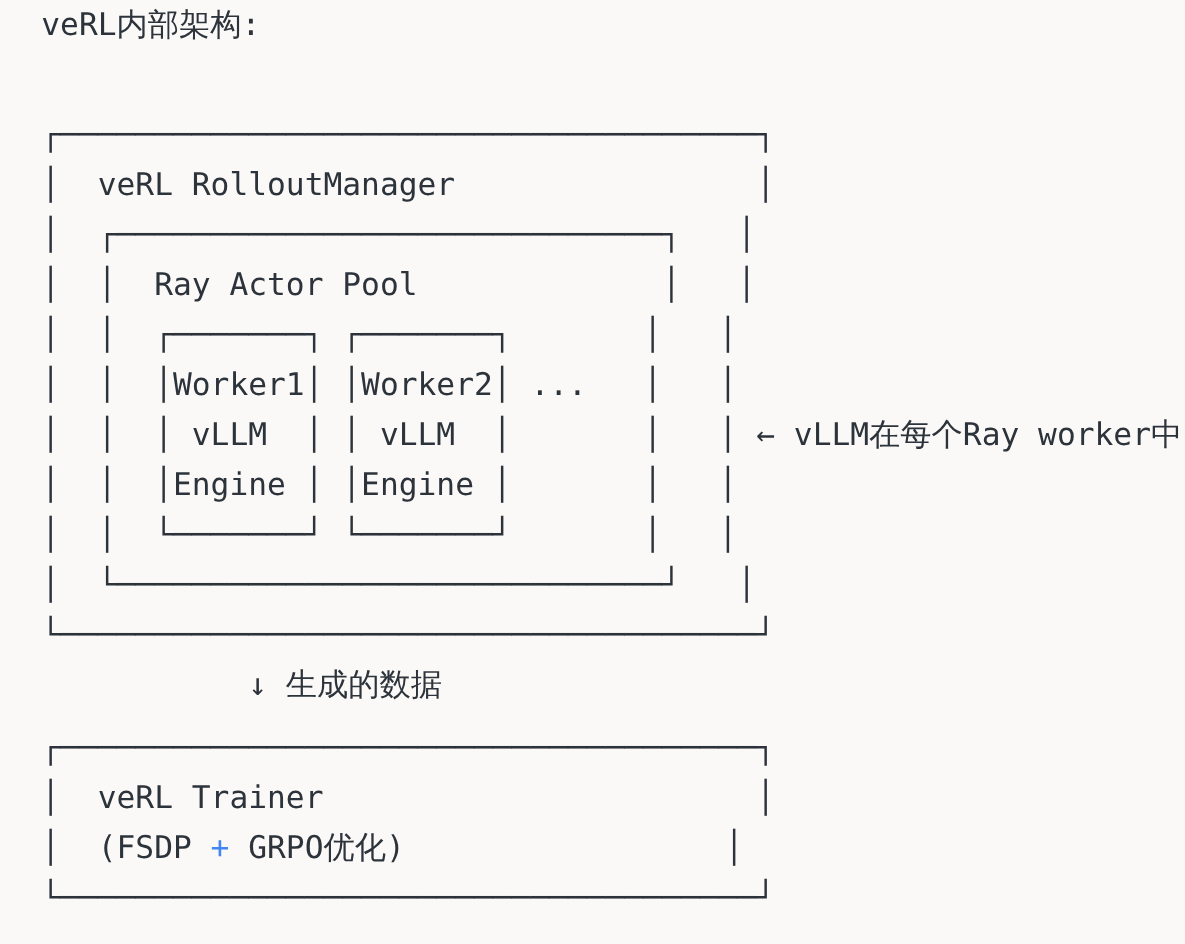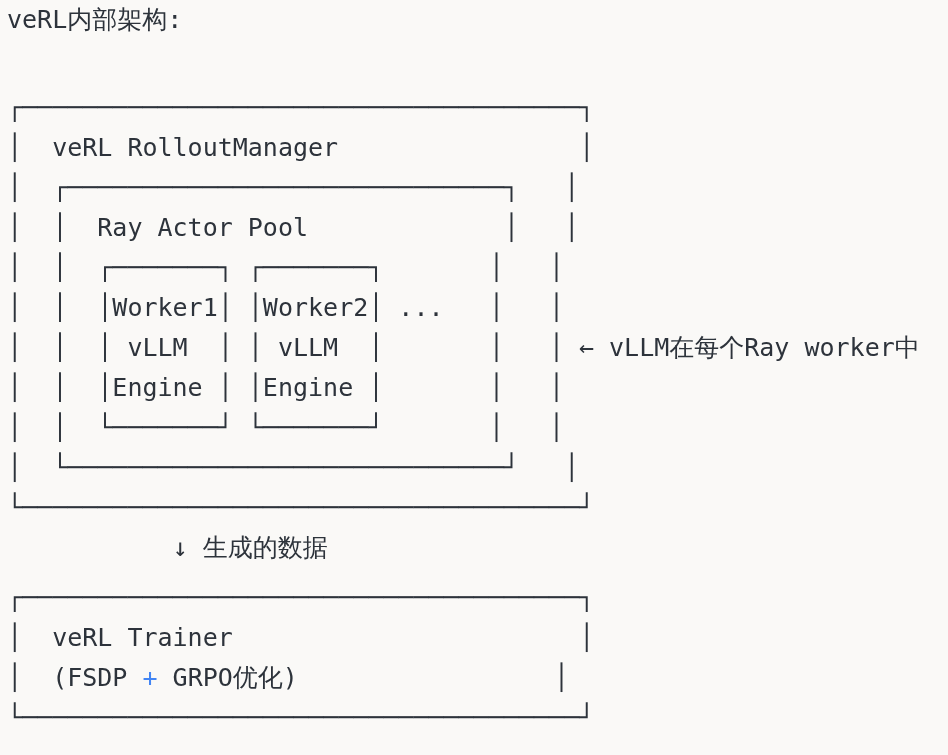--- a/index.html
+++ b/index.html
@@ -10,21 +10,21 @@
     overflow: hidden;
     background: #faf9f7;
   }
   body {
     color: #2d333b;
     font-family: "DejaVu Sans Mono", monospace;
     font-size: 25px;
     line-height: 40px;
   }
   .page {
-    padding-left: 7px;
+    padding-left: 33px;
     box-sizing: border-box;
     width: 948px;
     height: 755px;
   }
   .title-line {
     white-space: pre;
     height: 40px;
   }
   pre.art {
     margin: 0;

